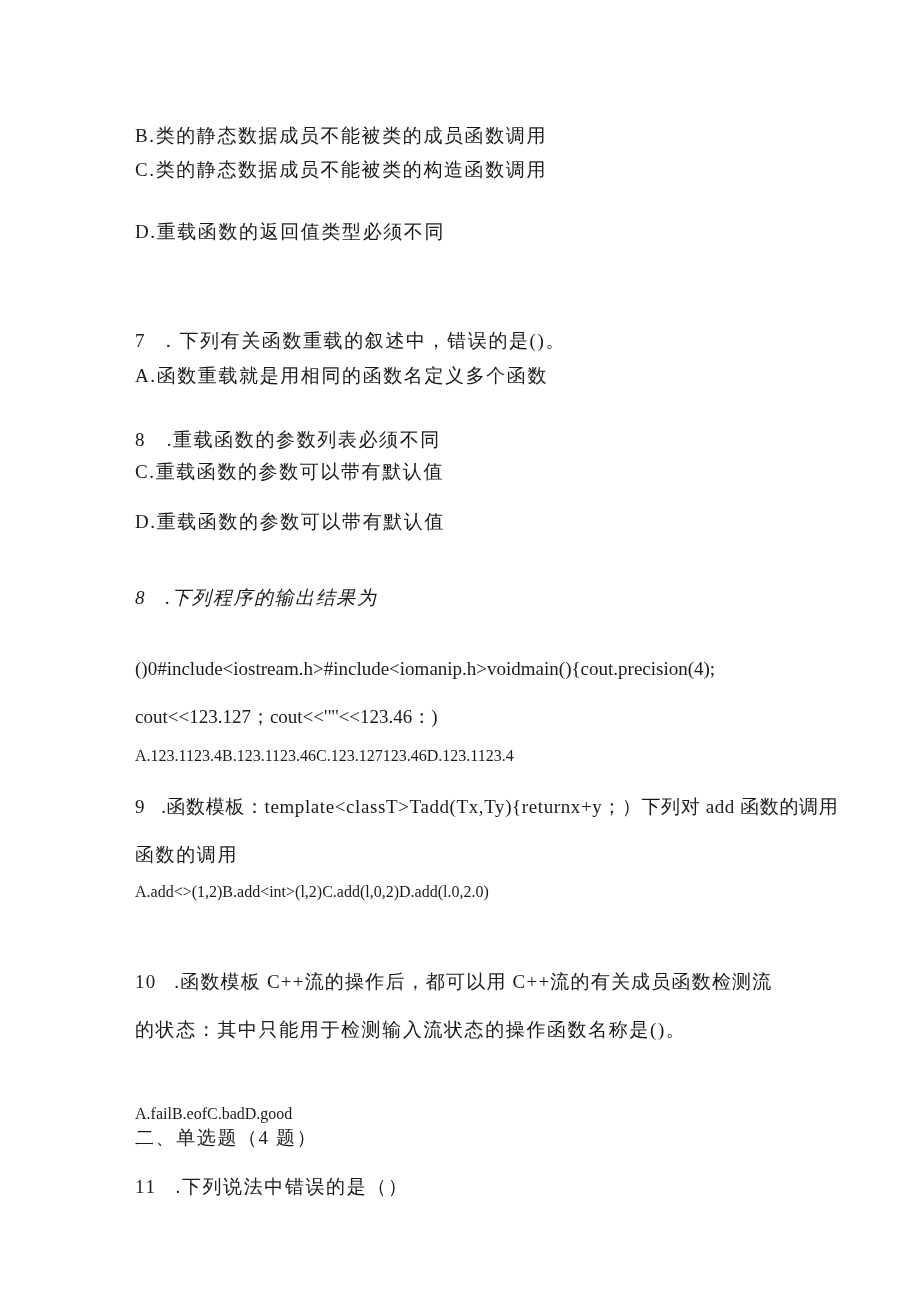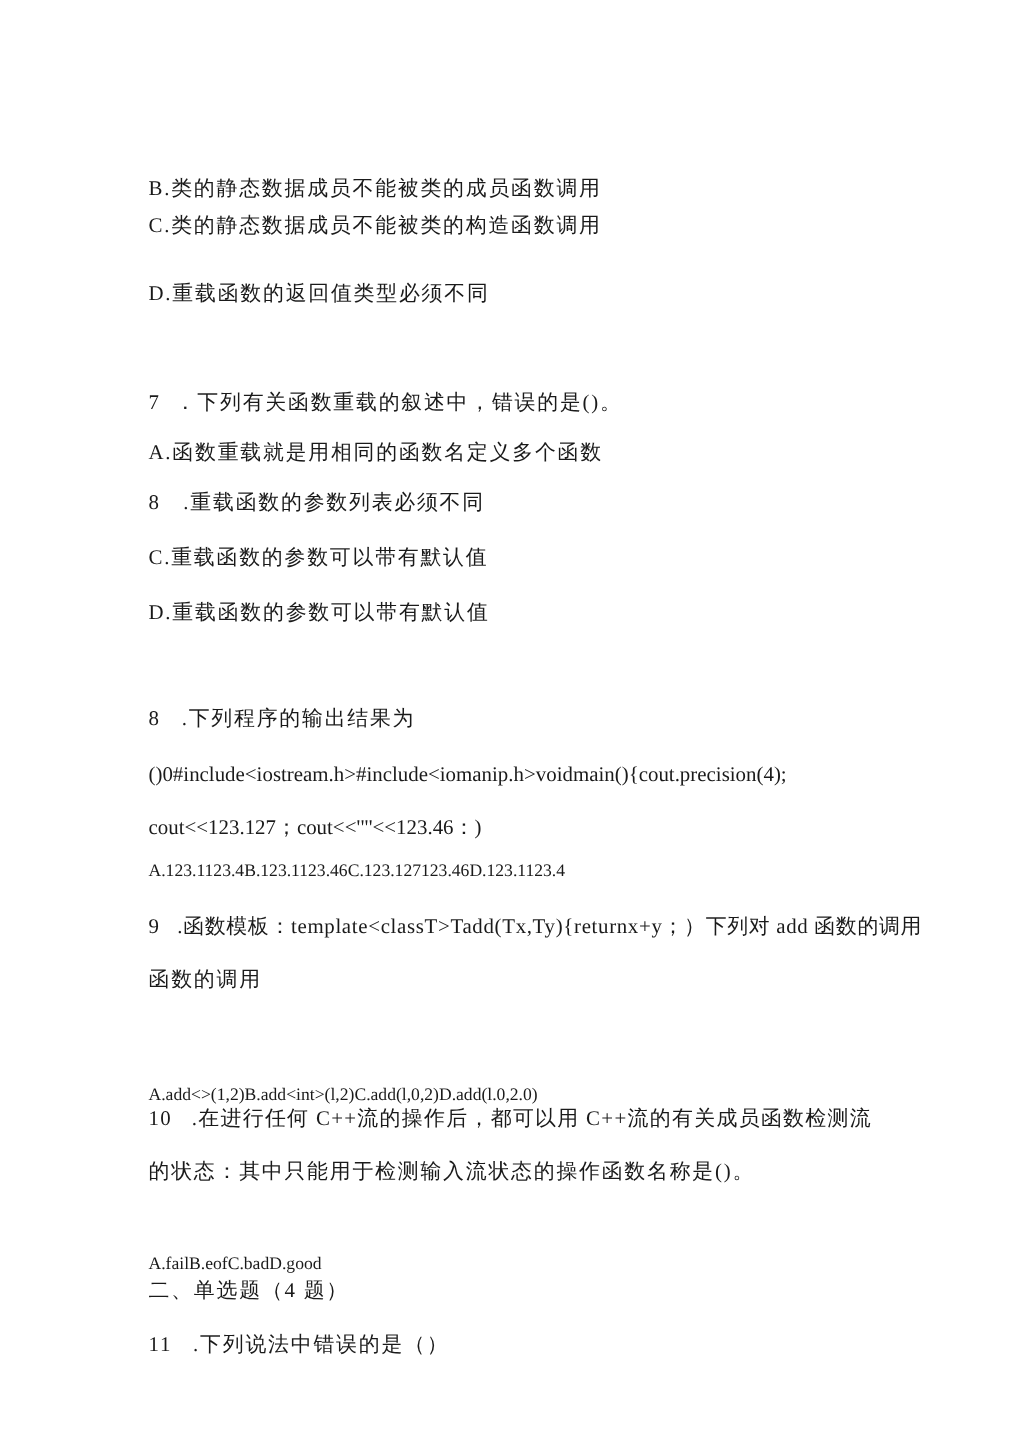--- a/index.html
+++ b/index.html
@@ -13,21 +13,20 @@
       position: relative;
       overflow: hidden;
       font-family: "Liberation Serif", "DejaVu Serif", serif;
       color: #1a1a1a;
     }
     .line {
       position: absolute;
       left: 135px;
       white-space: nowrap;
       line-height: 1;
-      margin-top: 36px;
     }
     .cn {
       font-size: 19px;
       letter-spacing: 1.6px;
     }
     .code {
       font-size: 19px;
       letter-spacing: 0px;
     }
     .opts {
@@ -40,51 +39,51 @@
 <div class="line cn" style="top:126px;">
   <span>B.</span><span>类的静态数据成员不能被类的成员函数调用</span>
 </div>
 <div class="line cn" style="top:160px;">
   <span>C.</span><span>类的静态数据成员不能被类的构造函数调用</span>
 </div>
 <div class="line cn" style="top:222px;">
   <span>D.</span><span>重载函数的返回值类型必须不同</span>
 </div>
 
-<div class="line cn" style="top:321px;">
+<div class="line cn" style="top:331px;">
   <span>7</span>&nbsp;&nbsp;<span>．下列有关函数重载的叙述中，错误的是()。</span>
 </div>
 <div class="line cn" style="top:366px;">
   <span>A.</span><span>函数重载就是用相同的函数名定义多个函数</span>
 </div>
-<div class="line cn" style="top:412px;">
+<div class="line cn" style="top:430px;">
   <span>8　</span><span>.重载函数的参数列表必须不同</span>
 </div>
 <div class="line cn" style="top:462px;">
   <span>C.</span><span>重载函数的参数可以带有默认值</span>
 </div>
 <div class="line cn" style="top:512px;">
   <span>D.</span><span>重载函数的参数可以带有默认值</span>
 </div>
 
-<div class="line cn" style="top:608px;">
+<div class="line cn" style="top:588px;font-style:italic;">
   <span>8</span>&nbsp;&nbsp;&nbsp;<span>.下列程序的输出结果为</span>
 </div>
 <div class="line code" style="top:659px;">()0#include&lt;iostream.h&gt;#include&lt;iomanip.h&gt;voidmain(){cout.precision(4);</div>
 <div class="line code" style="top:707px;">cout&lt;&lt;123.127；cout&lt;&lt;'"'&lt;&lt;123.46：)</div>
 <div class="line opts" style="top:748px;">A.123.1123.4B.123.1123.46C.123.127123.46D.123.1123.4</div>
 
 <div class="line cn" style="top:797px; letter-spacing:0.6px;">
   <span>9</span>&nbsp;&nbsp;&nbsp;<span>.函数模板：template&lt;classT&gt;Tadd(Tx,Ty){returnx+y；）下列对 add 函数的调用</span>
 </div>
 <div class="line cn" style="top:845px;">函数的调用</div>
-<div class="line opts" style="top:952px;">A.add&lt;&gt;(1,2)B.add&lt;int&gt;(l,2)C.add(l,0,2)D.add(l.0,2.0)</div>
+<div class="line opts" style="top:884px;">A.add&lt;&gt;(1,2)B.add&lt;int&gt;(l,2)C.add(l,0,2)D.add(l.0,2.0)</div>
 
 <div class="line cn" style="top:972px; letter-spacing:1.2px;">
-  <span>10</span>&nbsp;&nbsp;&nbsp;<span>.在进行任何 C++流的操作后，都可以用 C++流的有关成员函数检测流</span>
+  <span>10</span>&nbsp;&nbsp;&nbsp;<span>.函数模板 C++流的操作后，都可以用 C++流的有关成员函数检测流</span>
 </div>
 <div class="line cn" style="top:1020px;">的状态：其中只能用于检测输入流状态的操作函数名称是()。</div>
 <div class="line opts" style="top:1106px;">A.failB.eofC.badD.good</div>
 
 <div class="line cn" style="top:1128px;">二、单选题（4 题）</div>
 
 <div class="line cn" style="top:1177px;">
   <span>11</span>&nbsp;&nbsp;&nbsp;<span>.下列说法中错误的是（）</span>
 </div>
 

